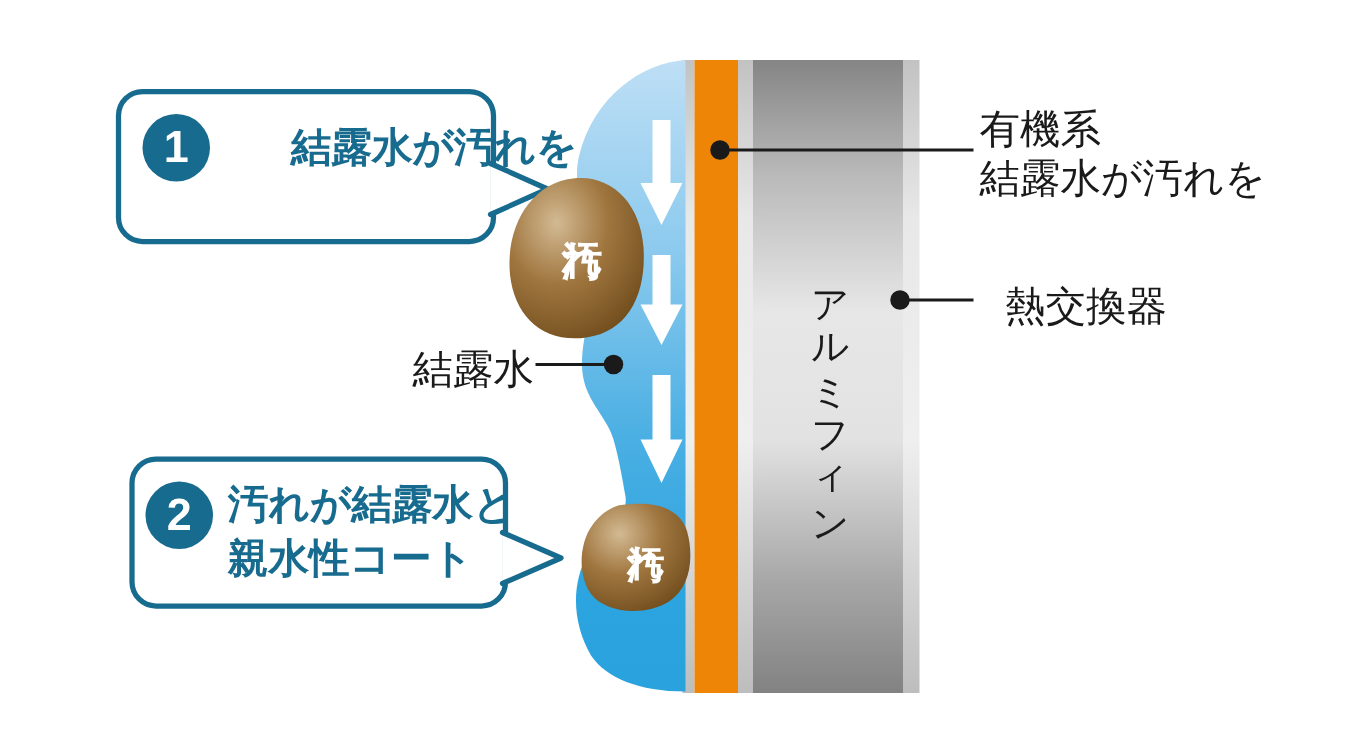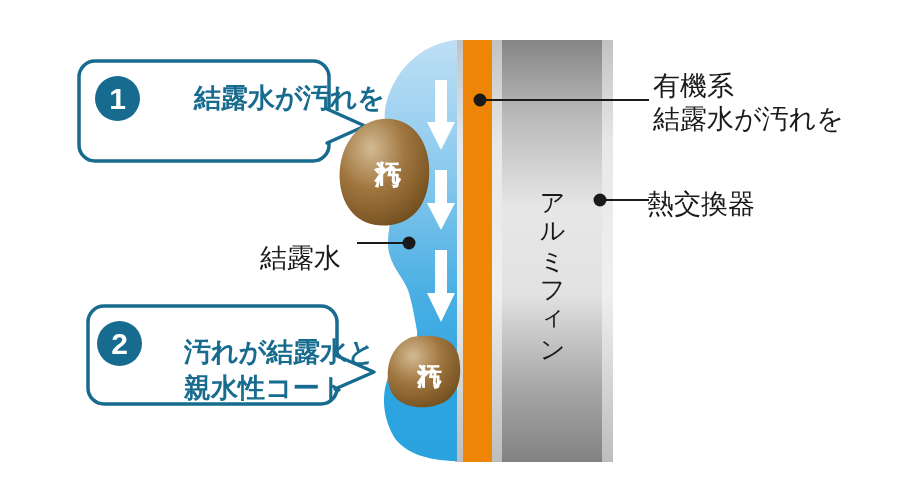--- a/index.html
+++ b/index.html
@@ -114,33 +114,33 @@
     <circle cx="480" cy="100" r="6.5" fill="#1a1a1a"></circle>
     <circle cx="600" cy="200" r="6.5" fill="#1a1a1a"></circle>
   </svg>
 
   <div class="badge" style="left:95px;top:76px;">1</div>
   <div class="txt bubble-text" style="left:147px;top:80px;margin-left:47px;">
     <span>結露水が汚れを</span>
   </div>
 
   <div class="badge" style="left:97px;top:321px;">2</div>
-  <div class="txt bubble-text" style="left:152px;top:334px;margin-left:32px;">
+  <div class="txt bubble-text" style="left:152px;top:318px;">
     <span>汚れが結露水と</span>
     <span>親水性コート</span>
   </div>
 
-  <div class="txt black-label" style="left:260px;top:240px;width:96px;">結露水</div>
+  <div class="txt black-label" style="left:260px;top:228px;width:96px;text-align:right;">結露水</div>
 
   <div class="txt black-label two-line" style="left:653px;top:70px;">
     <span>有機系</span>
     <span>結露水が汚れを</span>
   </div>
 
-  <div class="txt black-label" style="left:647px;top:186px;">熱交換器</div>
+  <div class="txt black-label" style="left:670px;top:186px;">熱交換器</div>
 
   <div class="txt vertical fin-label" style="left:537px;top:176px;">アルミフィン</div>
 
   <div class="txt vertical dirt-label top" style="left:370px;top:139px;">汚れ</div>
 
   <div class="txt vertical dirt-label bottom" style="left:414px;top:344px;">汚れ</div>
 
 </div>
 
 </body></html>

